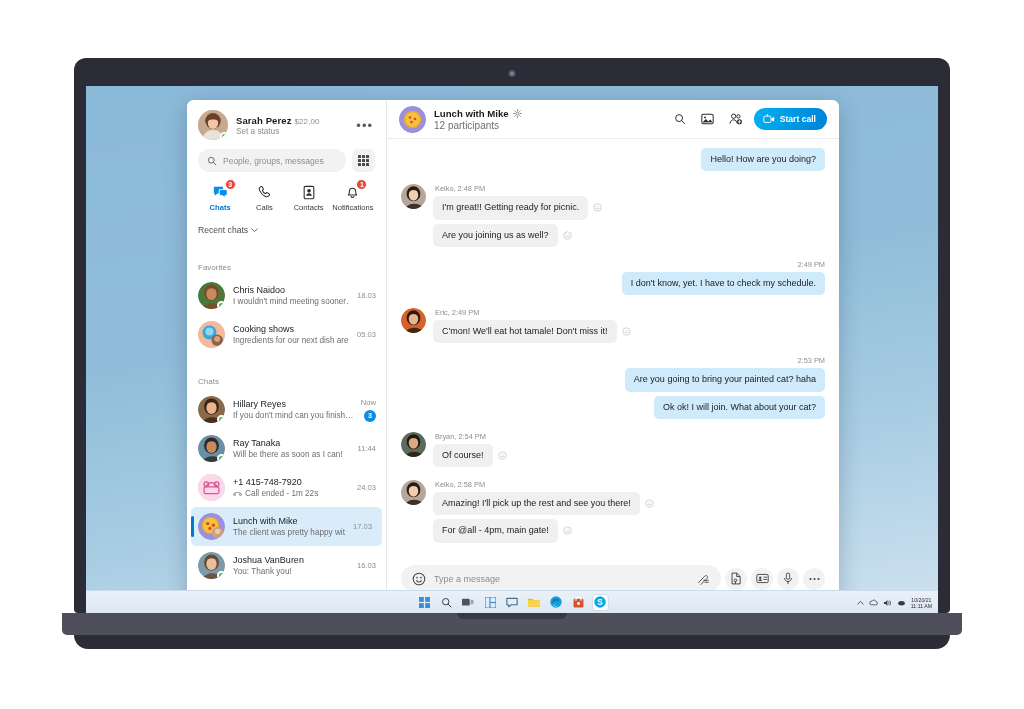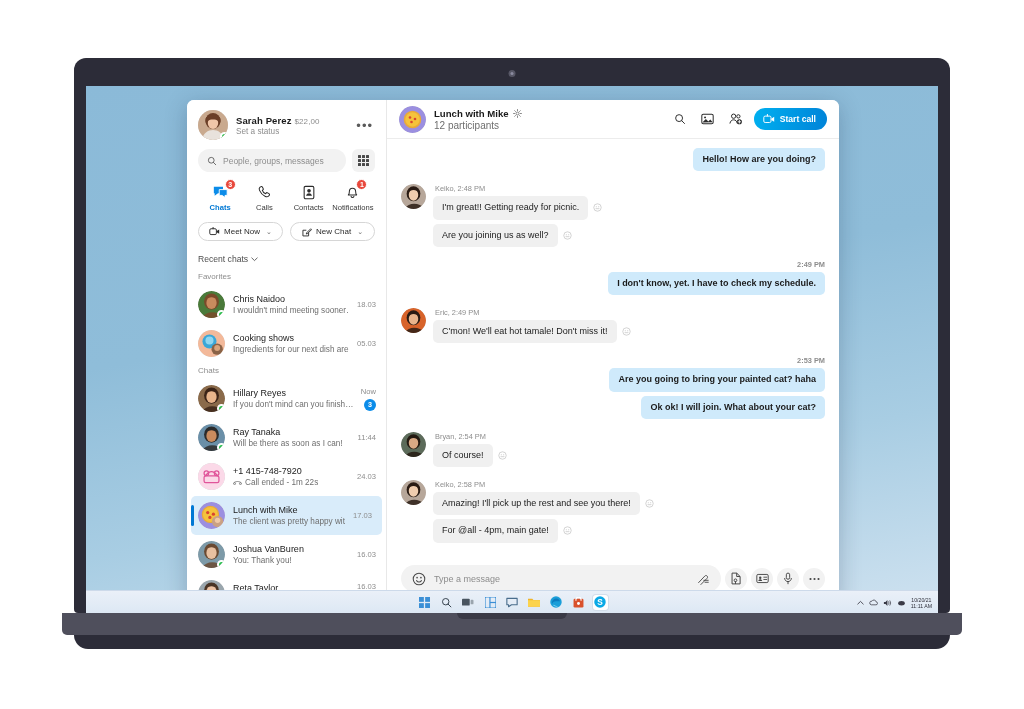--- a/index.html
+++ b/index.html
@@ -124,21 +124,21 @@
     display:flex; align-items:center; justify-content:center; gap:4px;
     font-size:8px; color:#2b2b2b; cursor:pointer; background:#fff;
   }
   .act .cv{ color:#6d6d6d; font-size:7px; margin-left:2px; }
 
   .list{ flex:1; overflow:hidden; padding:0 0 0 0; }
   .recent{
     display:flex; align-items:center; gap:3px; font-size:8.6px; color:#4d4d4d;
     padding:9px 11px 5px; cursor:pointer;
   }
-  .grouphdr{ font-size:8px; color:#8d8d8d; padding:3px 11px 4px; }
+  .grouphdr{ font-size:8px; color:#8d8d8d; padding:3px 11px 4px;margin-top:20px; }
   .row{
     display:flex; align-items:center; gap:8px; padding:6px 10px 6px 11px; cursor:pointer; position:relative;
   }
   .row.sel{ background:#d9ecfa; border-radius:5px; margin:0 4px; padding-left:7px; }
   .row.sel::before{
     content:""; position:absolute; left:0; top:9px; bottom:9px; width:2.5px;
     background:#0078d4; border-radius:2px;
   }
   .rtxt{ flex:1; min-width:0; }
   .rname{ font-size:9px; color:#1b1b1b; white-space:nowrap; overflow:hidden; text-overflow:ellipsis; }
@@ -169,21 +169,21 @@
   .hicon{ width:20px; height:20px; display:flex; align-items:center; justify-content:center; cursor:pointer; color:#2b2b2b; }
   .startcall{
     height:22px; padding:0 11px 0 9px; border-radius:11px;
     background:linear-gradient(100deg,#00b0f0 0%,#0083d8 100%);
     color:#fff; font-size:8.6px; font-weight:bold;
     display:flex; align-items:center; gap:5px; cursor:pointer;
   }
 
   .msgs{ flex:1; padding:9px 14px 0; overflow:hidden; }
   .grp{ display:flex; gap:7px; margin-bottom:9px; }
-  .grp.out{ justify-content:flex-end;font-weight:bold; }
+  .grp.out{ justify-content:flex-end; }
   .bubs{ min-width:0; max-width:72%; }
   .sender{ font-size:7.4px; color:#8d8d8d; margin-bottom:3px; margin-left:2px; }
   .tstamp{ font-size:7.4px; color:#8d8d8d; text-align:right; margin-bottom:3px; }
   .brow{ display:flex; align-items:center; gap:5px; margin-bottom:4px; }
   .brow.out{ justify-content:flex-end; }
   .bub{
     padding:6px 9px; border-radius:5px; font-size:9px; color:#1b1b1b; line-height:1.25;
   }
   .bub.in{ background:#f0f0f0; }
   .bub.out{ background:#cfeafb; }
@@ -316,41 +316,20 @@
                 <svg width="15" height="16" viewBox="0 0 18 18">
                   <path d="M4 12.6c1-.8 1.2-2 1.2-4 0-2.4 1.6-4.2 3.8-4.2s3.8 1.8 3.8 4.2c0 2 .2 3.2 1.2 4z" fill="none" stroke="#2b2b2b" stroke-width="1.25" stroke-linejoin="round"></path>
                   <path d="M7.3 14.4a1.8 1.8 0 0 0 3.4 0" fill="none" stroke="#2b2b2b" stroke-width="1.25" stroke-linecap="round"></path>
                 </svg>
                 <span class="badge">1</span>
               </div>
               <div class="tl">Notifications</div>
             </div>
           </div>
 
-          <div class="actions">
-            <div class="act">
-              <svg width="11" height="9" viewBox="0 0 14 11">
-                <rect x="1" y="2" width="8.4" height="7.4" rx="1.6" fill="none" stroke="#2b2b2b" stroke-width="1.2"></rect>
-                <path d="M9.8 5 13 3.1v5.2L9.8 6.4z" fill="#2b2b2b"></path>
-                <path d="M5.2 0v2" stroke="#2b2b2b" stroke-width="1.2" stroke-linecap="round"></path>
-              </svg>
-              <span>Meet Now</span>
-              <span class="cv">⌄</span>
-            </div>
-            <div class="act">
-              <svg width="10" height="10" viewBox="0 0 13 13">
-                <path d="M1.2 4.2v7.4h7.4" fill="none" stroke="#2b2b2b" stroke-width="1.2" stroke-linejoin="round"></path>
-                <path d="M1.2 4.2h4.4" fill="none" stroke="#2b2b2b" stroke-width="1.2"></path>
-                <path d="M8.6 11.6V7.4" fill="none" stroke="#2b2b2b" stroke-width="1.2"></path>
-                <path d="M6 7.6 11.3 2.3l1.1 1.1L7.1 8.7l-1.5.4z" fill="none" stroke="#2b2b2b" stroke-width="1.2" stroke-linejoin="round"></path>
-              </svg>
-              <span>New Chat</span>
-              <span class="cv">⌄</span>
-            </div>
-          </div>
         </div>
 
         <div class="list" id="chat-list">
           <div class="recent">
             <span>Recent chats</span>
             <svg width="7" height="5" viewBox="0 0 9 6">
               <path d="M1 1l3.5 3.4L8 1" fill="none" stroke="#4d4d4d" stroke-width="1.1" stroke-linecap="round"></path>
             </svg>
           </div>
           <div id="groups">

